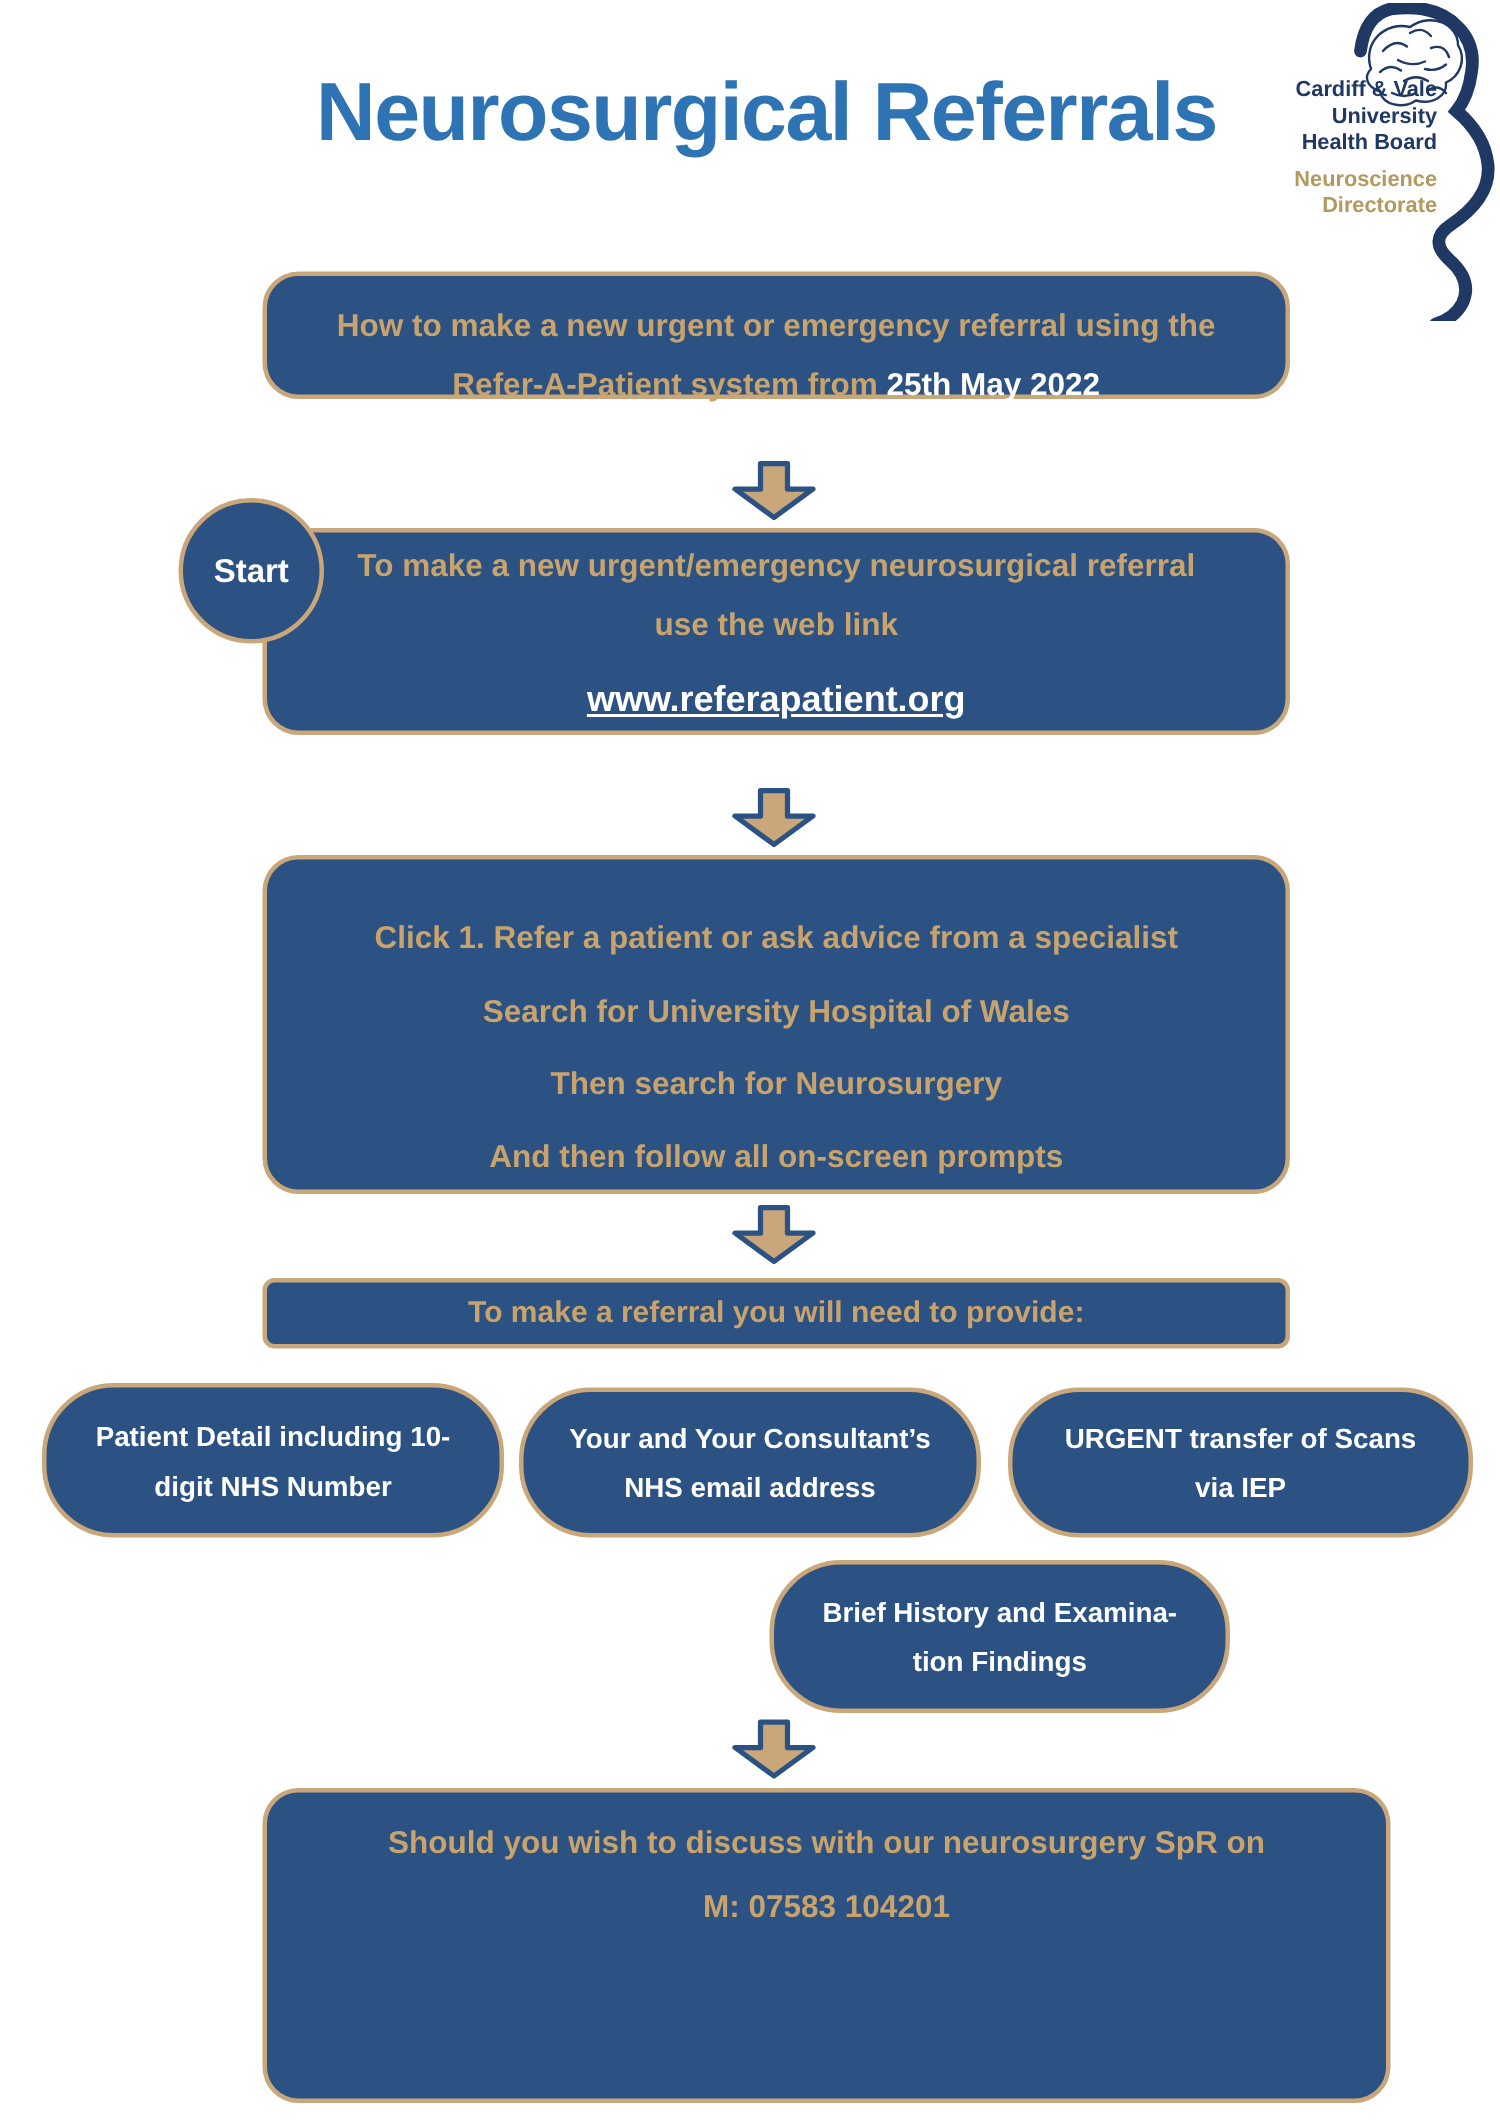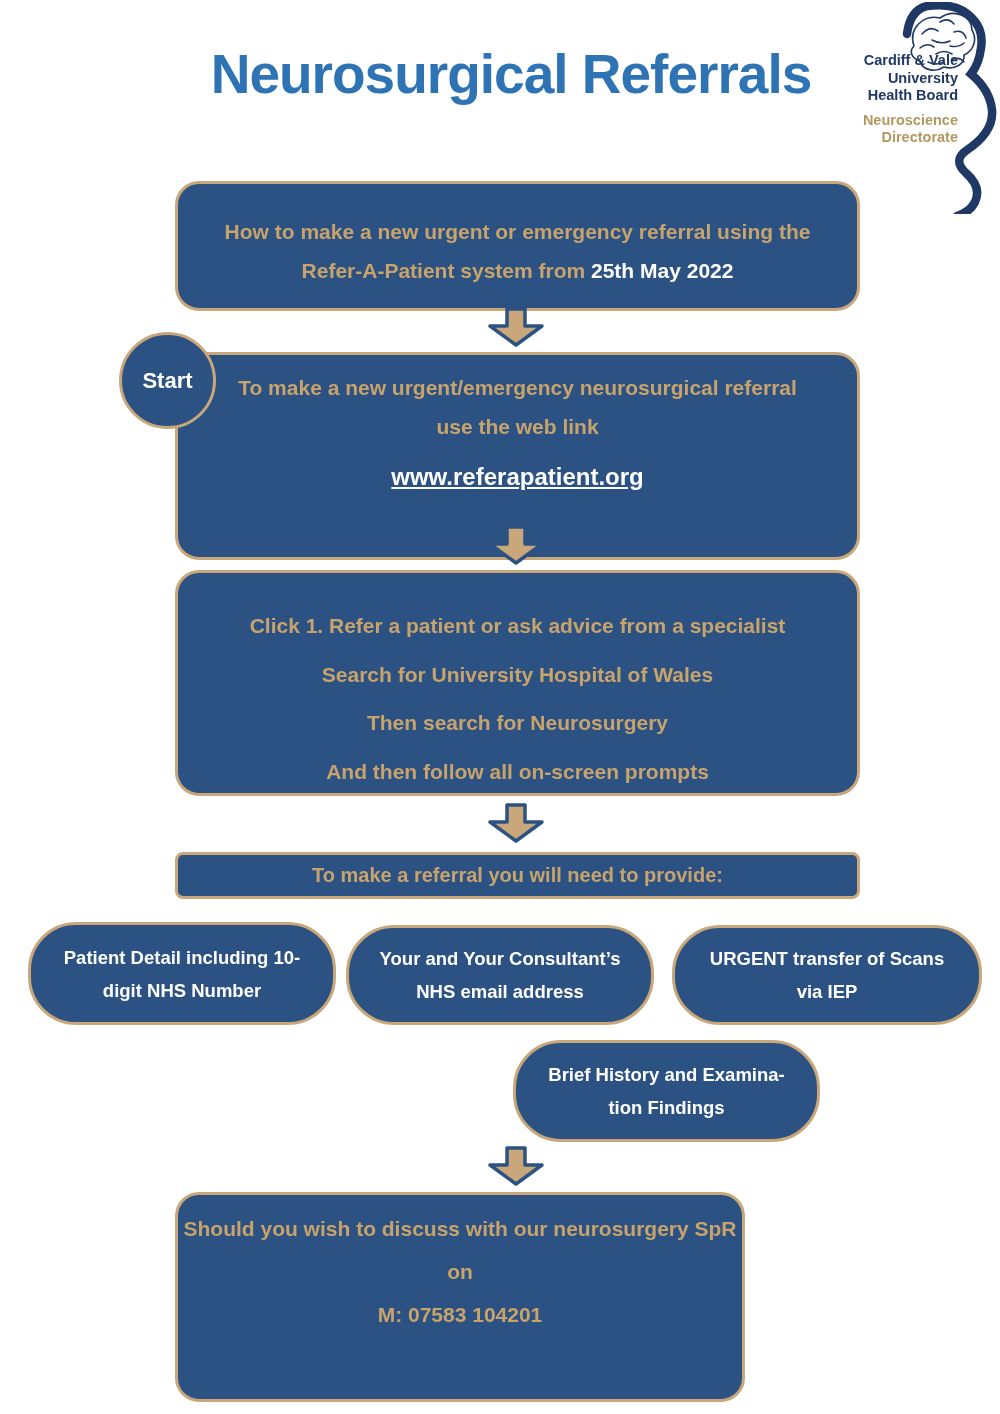--- a/index.html
+++ b/index.html
@@ -19,31 +19,31 @@
   .logo-text{position:absolute;left:0;top:50px;width:126px;text-align:right;}
   .logo-org{color:var(--logo-navy);font-weight:bold;font-size:14.5px;line-height:17.5px;}
   .logo-dept{color:var(--logo-tan);font-weight:bold;font-size:14.5px;line-height:17.5px;margin-top:7px;}
   
   .panel{
     position:absolute;box-sizing:border-box;
     background:var(--box-navy);border:3px solid var(--border-tan);border-radius:24px;
     color:var(--text-tan);font-weight:bold;text-align:center;font-size:21px;
   }
   .white{color:#ffffff;}
-  .panel-intro{left:175px;top:181px;width:685px;height:130px;padding-top:28px;line-height:39px;}
-  .panel-start{left:175px;top:352px;width:685px;height:208px;padding-top:13px;line-height:39px;}
+  .panel-intro{left:175px;top:181px;width:685px;height:85px;padding-top:14px;line-height:39px;}
+  .panel-start{left:175px;top:352px;width:685px;height:138px;padding-top:3px;line-height:39px;}
   .weblink{display:inline-block;margin-top:11px;color:#ffffff;font-weight:bold;font-size:24px;text-decoration:underline;}
   .panel-steps{left:175px;top:570px;width:685px;height:226px;padding-top:29px;line-height:48.5px;}
   .provide-bar{
     position:absolute;box-sizing:border-box;left:175px;top:852px;width:685px;height:47px;
     background:var(--box-navy);border:3px solid var(--border-tan);border-radius:8px;
     color:var(--text-tan);font-weight:bold;font-size:20px;
     display:flex;align-items:center;justify-content:center;
   }
-  .panel-contact{left:175px;top:1192px;width:570px;height:210px;padding-top:12px;line-height:43px;}
+  .panel-contact{left:175px;top:1192px;width:752px;height:210px;padding-top:12px;line-height:43px;}
   
   .start-badge{
     position:absolute;left:119px;top:332px;width:97px;height:97px;box-sizing:border-box;
     background:var(--box-navy);border:3px solid var(--border-tan);border-radius:50%;
     color:#ffffff;font-weight:bold;font-size:22px;
     display:flex;align-items:center;justify-content:center;z-index:2;
   }
   
   .pill{
     position:absolute;box-sizing:border-box;

